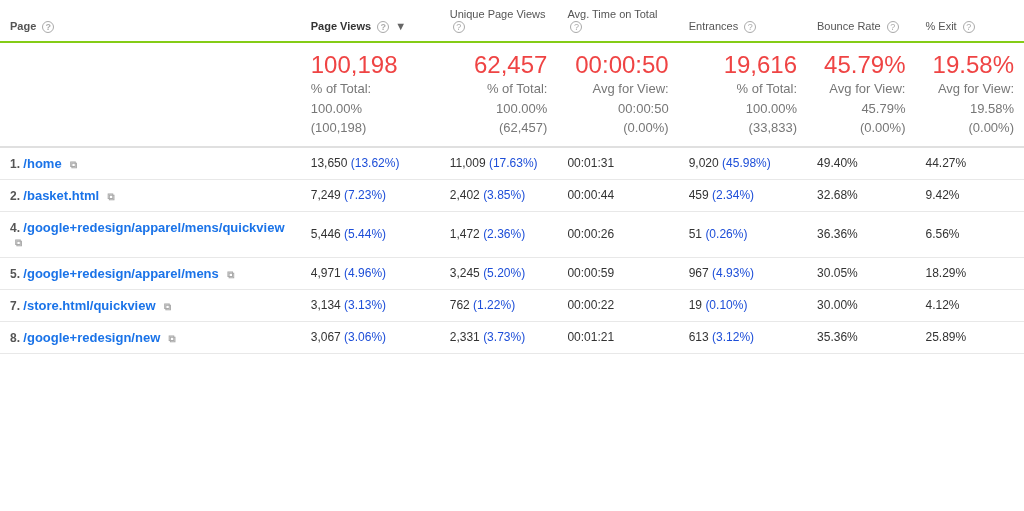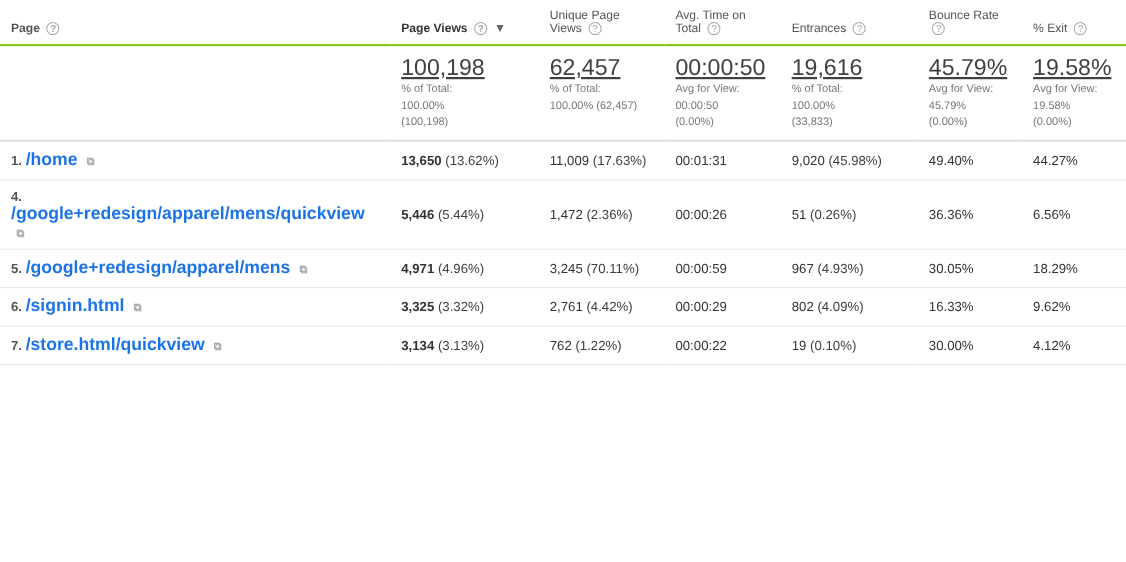--- a/index.html
+++ b/index.html
@@ -45,50 +45,49 @@
       font-size: 9px;
       text-align: center;
       line-height: 11px;
       margin-left: 3px;
       cursor: pointer;
     }
     .summary-row td {
       padding: 8px 10px;
       border-bottom: 2px solid #e0e0e0;
       vertical-align: top;
-      text-align: left;
+      text-align: right;
     }
     .summary-row .big-number {
-      font-size: 21px;
-      color: #404040;
+      font-size: 24px;
+      color: #ef4444;
       font-weight: normal;
       display: block;
-      text-decoration: underline;
     }
     .summary-row .sub-text {
-      font-size: 10px;
+      font-size: 13px;
       color: #777;
       display: block;
       line-height: 1.5;
     }
     tbody tr {
       border-bottom: 1px solid #e8e8e8;
     }
     td {
       padding: 8px 10px;
       vertical-align: middle;
     }
     .row-num {
       color: #555;
       width: 20px;
     }
     .page-link {
       color: #1a73e8;
       text-decoration: none;
-      font-size: 16px;
+      font-size: 13px;
     }
     .copy-icon {
       display: inline-block;
       margin-left: 5px;
       color: #aaa;
       font-size: 10px;
       cursor: pointer;
     }
     .page-cell {
       width: 280px;
@@ -106,24 +105,24 @@
     .entrances-cell {
       width: 120px;
     }
     .bounce-cell {
       width: 90px;
     }
     .exit-cell {
       width: 80px;
     }
     .bold-val {
-      font-weight: bold;
+      font-weight: normal;
     }
     .pct {
-      color: #404040;
+      color: #1d4ed8;
       font-weight: normal;
     }
     .summary-row td.pageviews-cell {
       text-align: left;
     }
   </style>
 </head>
 <body>
 
 <table>
@@ -227,20 +226,40 @@
     </td>
     <td class="time-cell">00:01:31</td>
     <td class="entrances-cell">
       9,020 <span class="pct">(45.98%)</span>
     </td>
     <td class="bounce-cell">49.40%</td>
     <td class="exit-cell">44.27%</td>
   </tr>
       <tr>
     <td class="page-cell">
+      <span class="row-num">2.</span>
+      <a href="#" class="page-link">/basket.html</a>
+      <span class="copy-icon">⧉</span>
+    </td>
+    <td class="pageviews-cell">
+      <span class="bold-val">7,249</span>
+      <span class="pct"> (7.23%)</span>
+    </td>
+    <td class="unique-cell">
+      2,402 <span class="pct">(3.85%)</span>
+    </td>
+    <td class="time-cell">00:00:44</td>
+    <td class="entrances-cell">
+      459 <span class="pct">(2.34%)</span>
+    </td>
+    <td class="bounce-cell">32.68%</td>
+    <td class="exit-cell">9.42%</td>
+  </tr>
+      <tr>
+    <td class="page-cell">
       <span class="row-num">4.</span>
       <a href="#" class="page-link">/google+redesign/apparel/mens/quickview</a>
       <span class="copy-icon">⧉</span>
     </td>
     <td class="pageviews-cell">
       <span class="bold-val">5,446</span>
       <span class="pct"> (5.44%)</span>
     </td>
     <td class="unique-cell">
       1,472 <span class="pct">(2.36%)</span>
@@ -256,63 +275,63 @@
     <td class="page-cell">
       <span class="row-num">5.</span>
       <a href="#" class="page-link">/google+redesign/apparel/mens</a>
       <span class="copy-icon">⧉</span>
     </td>
     <td class="pageviews-cell">
       <span class="bold-val">4,971</span>
       <span class="pct"> (4.96%)</span>
     </td>
     <td class="unique-cell">
-      3,245 <span class="pct">(70.11%)</span>
+      3,245 <span class="pct">(5.20%)</span>
     </td>
     <td class="time-cell">00:00:59</td>
     <td class="entrances-cell">
       967 <span class="pct">(4.93%)</span>
     </td>
     <td class="bounce-cell">30.05%</td>
     <td class="exit-cell">18.29%</td>
   </tr>
       <tr>
     <td class="page-cell">
-      <span class="row-num">6.</span>
-      <a href="#" class="page-link">/signin.html</a>
-      <span class="copy-icon">⧉</span>
-    </td>
-    <td class="pageviews-cell">
-      <span class="bold-val">3,325</span>
-      <span class="pct"> (3.32%)</span>
-    </td>
-    <td class="unique-cell">
-      2,761 <span class="pct">(4.42%)</span>
-    </td>
-    <td class="time-cell">00:00:29</td>
-    <td class="entrances-cell">
-      802 <span class="pct">(4.09%)</span>
-    </td>
-    <td class="bounce-cell">16.33%</td>
-    <td class="exit-cell">9.62%</td>
-  </tr>
-      <tr>
-    <td class="page-cell">
       <span class="row-num">7.</span>
       <a href="#" class="page-link">/store.html/quickview</a>
       <span class="copy-icon">⧉</span>
     </td>
     <td class="pageviews-cell">
       <span class="bold-val">3,134</span>
       <span class="pct"> (3.13%)</span>
     </td>
     <td class="unique-cell">
       762 <span class="pct">(1.22%)</span>
     </td>
     <td class="time-cell">00:00:22</td>
     <td class="entrances-cell">
       19 <span class="pct">(0.10%)</span>
     </td>
     <td class="bounce-cell">30.00%</td>
     <td class="exit-cell">4.12%</td>
+  </tr>
+      <tr>
+    <td class="page-cell">
+      <span class="row-num">8.</span>
+      <a href="#" class="page-link">/google+redesign/new</a>
+      <span class="copy-icon">⧉</span>
+    </td>
+    <td class="pageviews-cell">
+      <span class="bold-val">3,067</span>
+      <span class="pct"> (3.06%)</span>
+    </td>
+    <td class="unique-cell">
+      2,331 <span class="pct">(3.73%)</span>
+    </td>
+    <td class="time-cell">00:01:21</td>
+    <td class="entrances-cell">
+      613 <span class="pct">(3.12%)</span>
+    </td>
+    <td class="bounce-cell">35.36%</td>
+    <td class="exit-cell">25.89%</td>
   </tr>
     </tbody>
 </table>
 
 </body></html>

